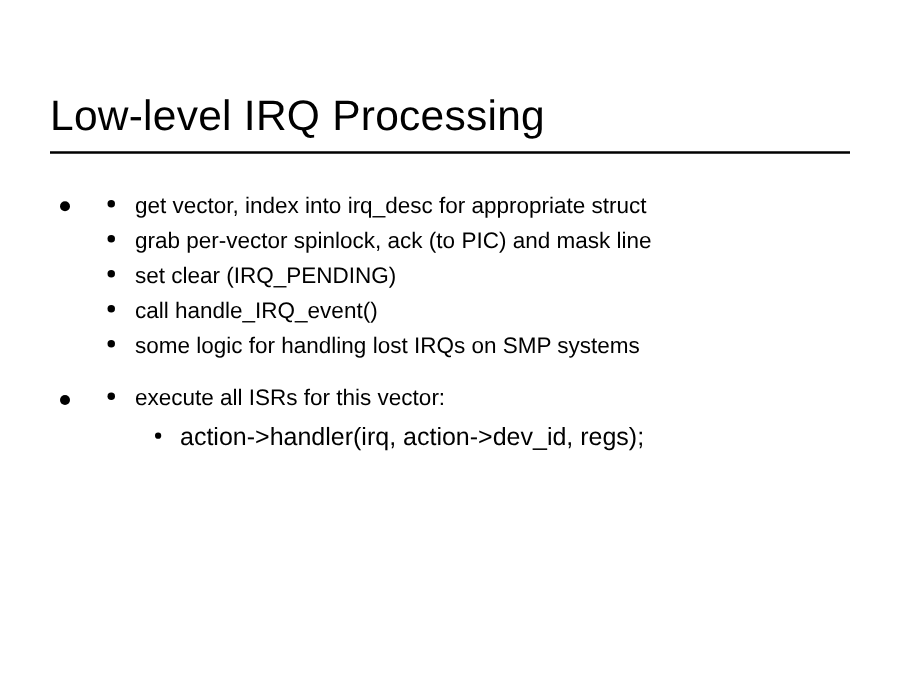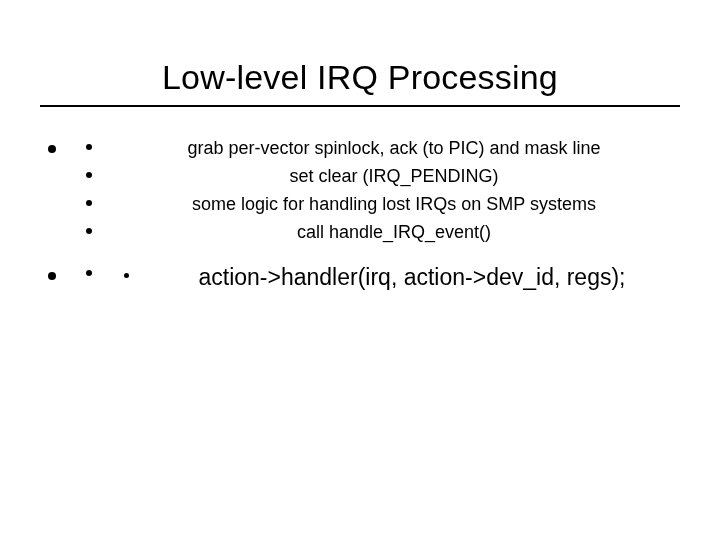--- a/index.html
+++ b/index.html
@@ -8,22 +8,21 @@
     width: 720px;
     height: 540px;
     background: #fff;
     font-family: Arial, Helvetica, sans-serif;
     color: #000;
   }
   .slide {
     box-sizing: border-box;
     width: 720px;
     height: 540px;
-    padding: 40px 40px 0 40px;
-    text-align: center;
+    padding: 56px 40px 0 40px;
   }
   .title {
     font-size: 34px;
     font-weight: 400;
     margin: 18px 0 8px 0;
     letter-spacing: 0.2px;
   }
   .rule {
     border: none;
     border-top: 2px solid #000;
@@ -74,21 +73,21 @@
     border-radius: 50%;
   }
   ul.level3 {
     list-style: none;
     padding: 0;
     margin: 4px 0 0 14px;
   }
   ul.level3 > li {
     position: relative;
     padding-left: 22px;
-    font-size: 23px;
+    font-size: 20px;
     line-height: 1.45;
   }
   ul.level3 > li::before {
     content: "";
     position: absolute;
     left: 2px;
     top: 0.5em;
     width: 5px;
     height: 5px;
     background: #000;
@@ -98,29 +97,31 @@
 </head>
 <body>
 
 <div class="slide">
   <div class="title">Low-level IRQ Processing</div>
   <hr class="rule">
 
   <ul class="level1">
     <li>
       <ul class="level2">
+        <li>get vector, index into irq_desc for appropriate struct</li>
         <li>grab per-vector spinlock, ack (to PIC) and mask line</li>
         <li>set clear (IRQ_PENDING)</li>
+        <li>call handle_IRQ_event()</li>
         <li>some logic for handling lost IRQs on SMP systems</li>
-        <li>call handle_IRQ_event()</li>
       </ul>
     </li>
     <li>
       <ul class="level2">
         <li>
+          <span>execute all ISRs for this vector:</span>
           <ul class="level3">
             <li>action-&gt;handler(irq, action-&gt;dev_id, regs);</li>
           </ul>
         </li>
       </ul>
     </li>
   </ul>
 </div>
 
 </body></html>

